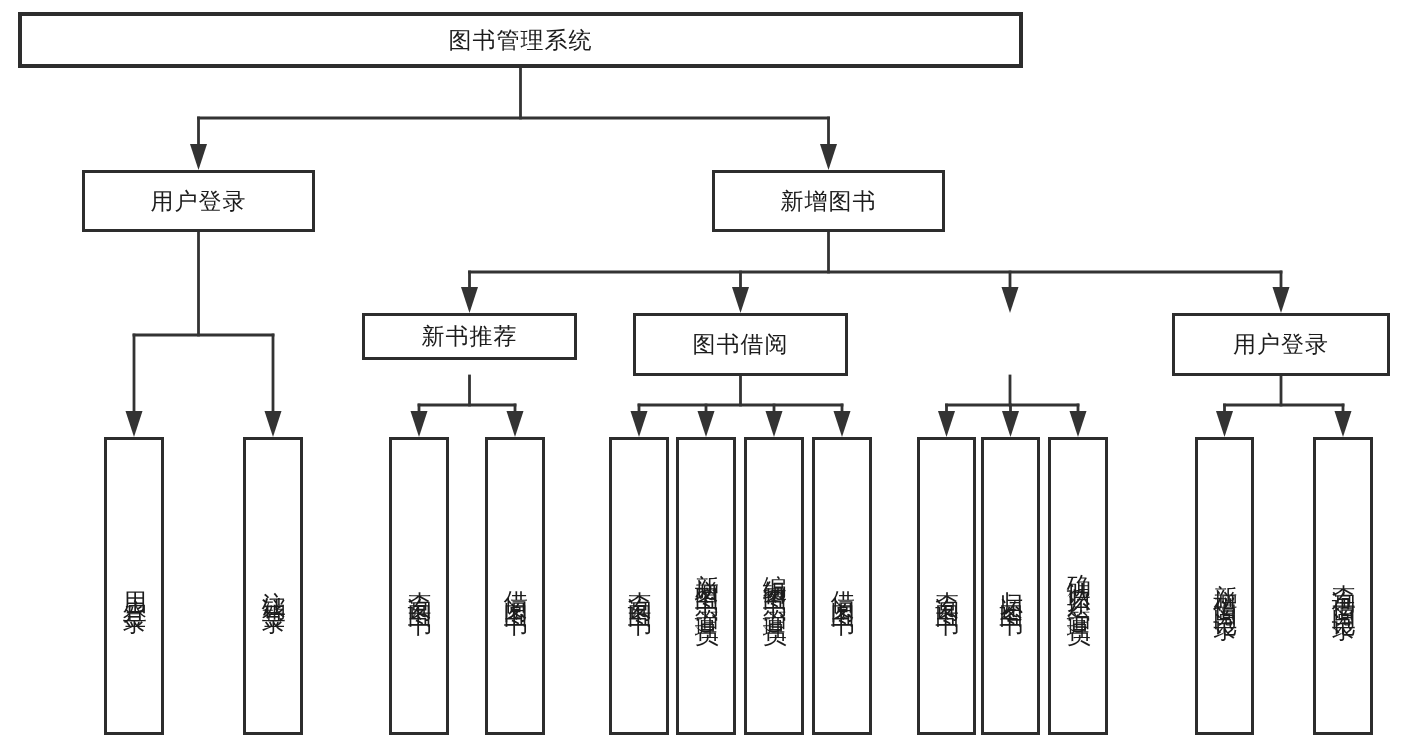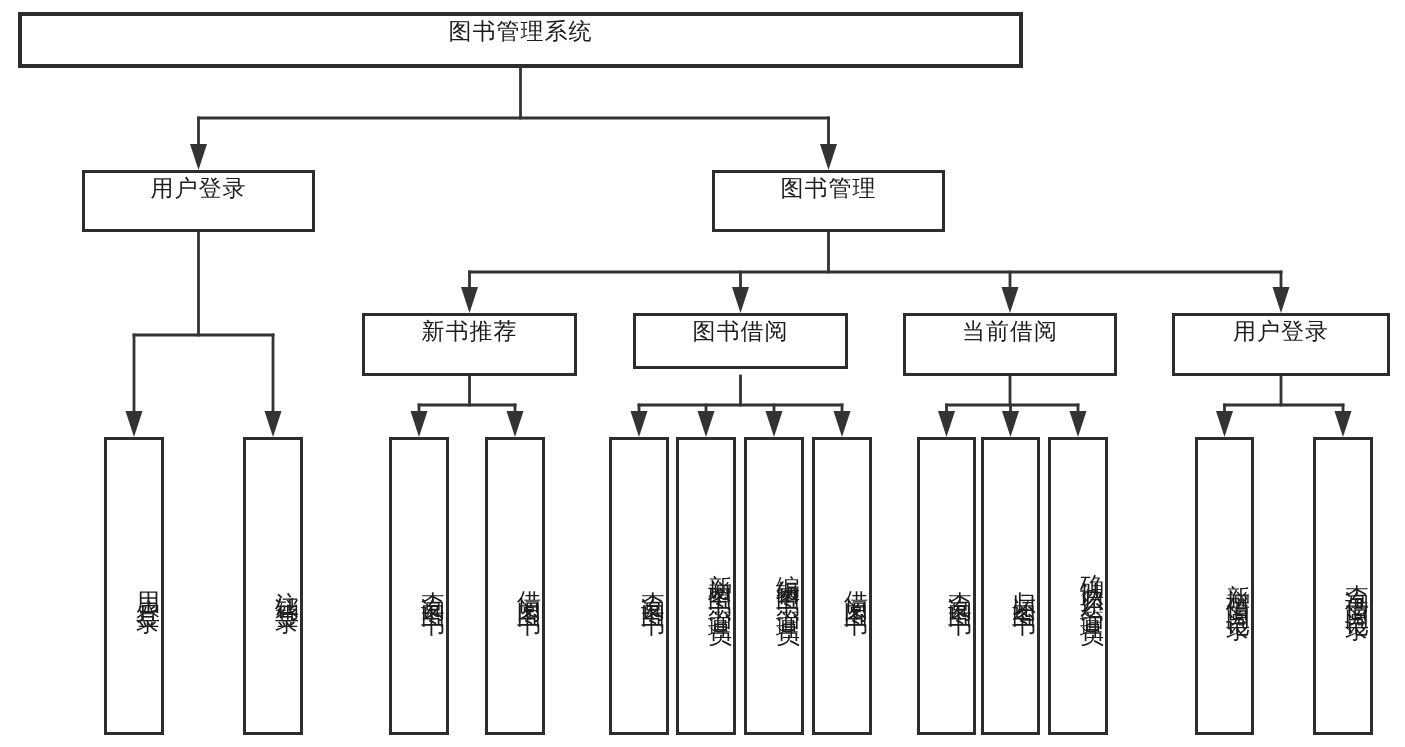--- a/index.html
+++ b/index.html
@@ -16,20 +16,21 @@
     left: 0; top: 0;
     width: 1405px; height: 747px;
     z-index: 0;
   }
   .box {
     position: absolute;
     box-sizing: border-box;
     background: #ffffff;
     border: 3px solid #2d2d2d;
     display: flex;
+    align-items: center;
     justify-content: center;
     color: #1c1c1c;
     z-index: 1;
     text-align: center;
   }
   .box.root { border-width: 4px; }
   .box.h { font-size: 23px; letter-spacing: 1px; }
   .box.v {
     writing-mode: vertical-rl;
     text-orientation: mixed;
@@ -109,31 +110,28 @@
     </svg>
 
   <div class="box h root" style="left:18px;top:12px;width:1005px;height:56px">
     <span>图书管理系统</span>
   </div>
 
   <div class="box h" style="left:82px;top:170px;width:233px;height:62px">
     <span>用户登录</span>
   </div>
   <div class="box h" style="left:712px;top:170px;width:233px;height:62px">
-    <span>图书管理</span>
+    <span>新增图书</span>
   </div>
 
-  <div class="box h" style="left:362px;top:313px;width:215px;height:63px">
+  <div class="box h" style="left:362px;top:313px;width:215px;height:47px">
     <span>新书推荐</span>
   </div>
-  <div class="box h" style="left:633px;top:313px;width:215px;height:56px">
+  <div class="box h" style="left:633px;top:313px;width:215px;height:63px">
     <span>图书借阅</span>
-  </div>
-  <div class="box h" style="left:903px;top:313px;width:214px;height:63px">
-    <span>当前借阅</span>
   </div>
   <div class="box h" style="left:1172px;top:313px;width:218px;height:63px">
     <span>用户登录</span>
   </div>
 
   <div class="box v" style="left:104px;top:437px;width:60px;height:298px">
     <span>用户登录</span>
   </div>
   <div class="box v" style="left:243px;top:437px;width:60px;height:298px">
     <span>注销登录</span>

